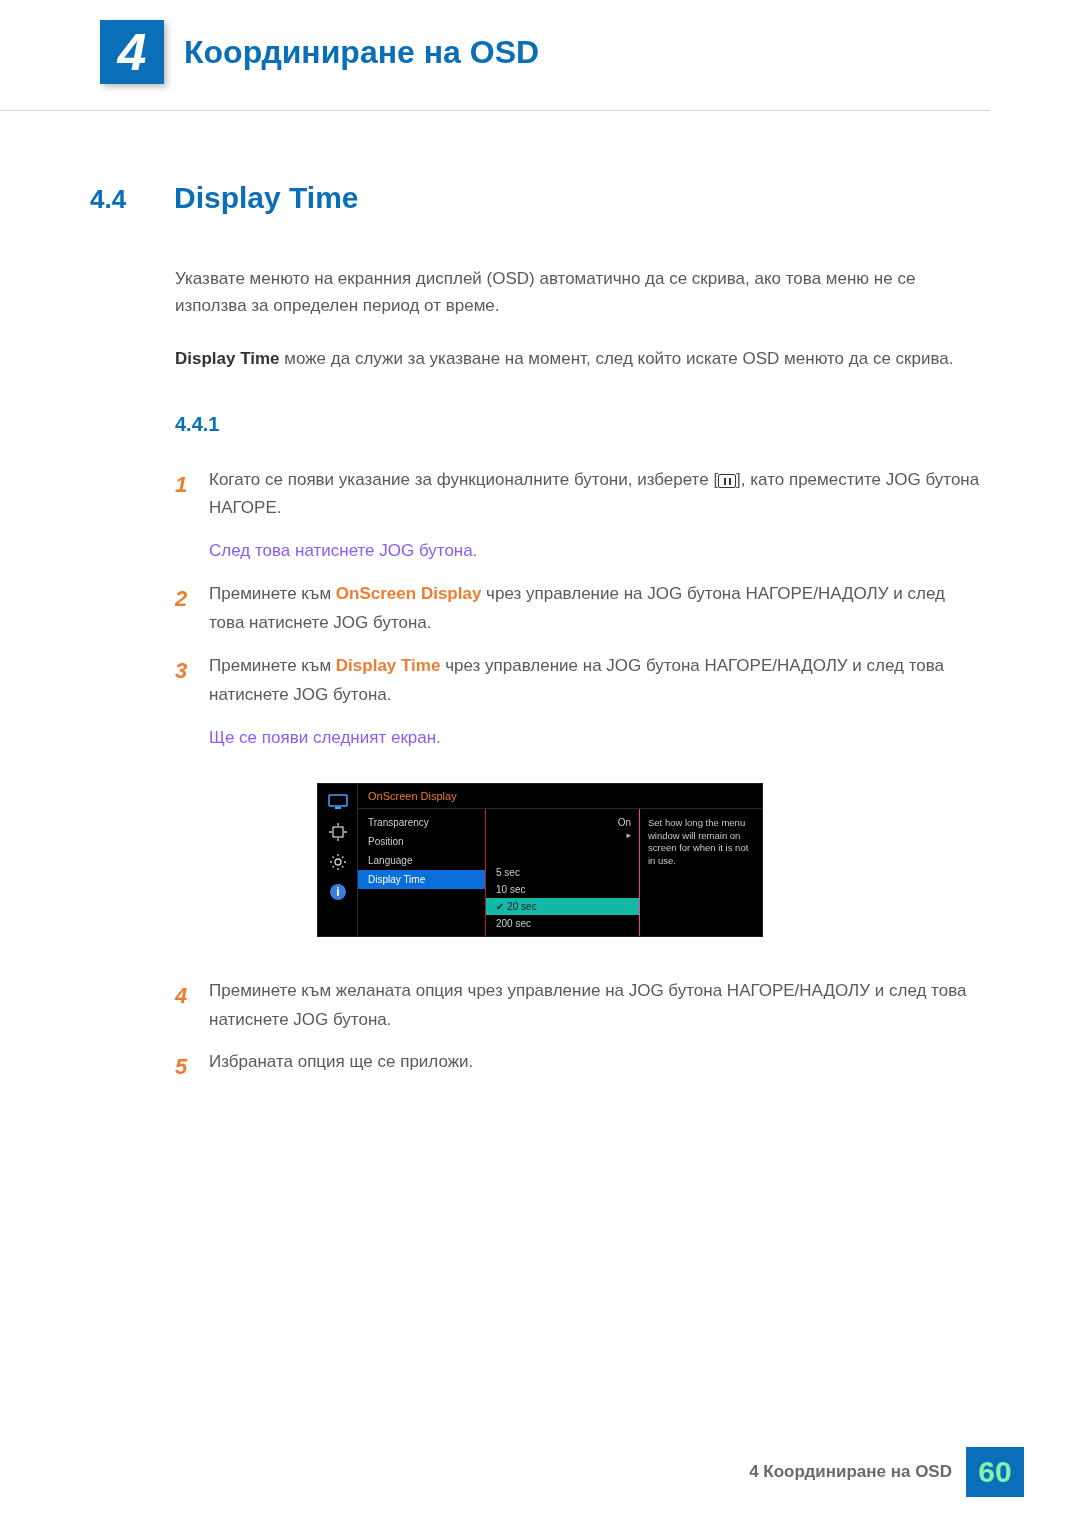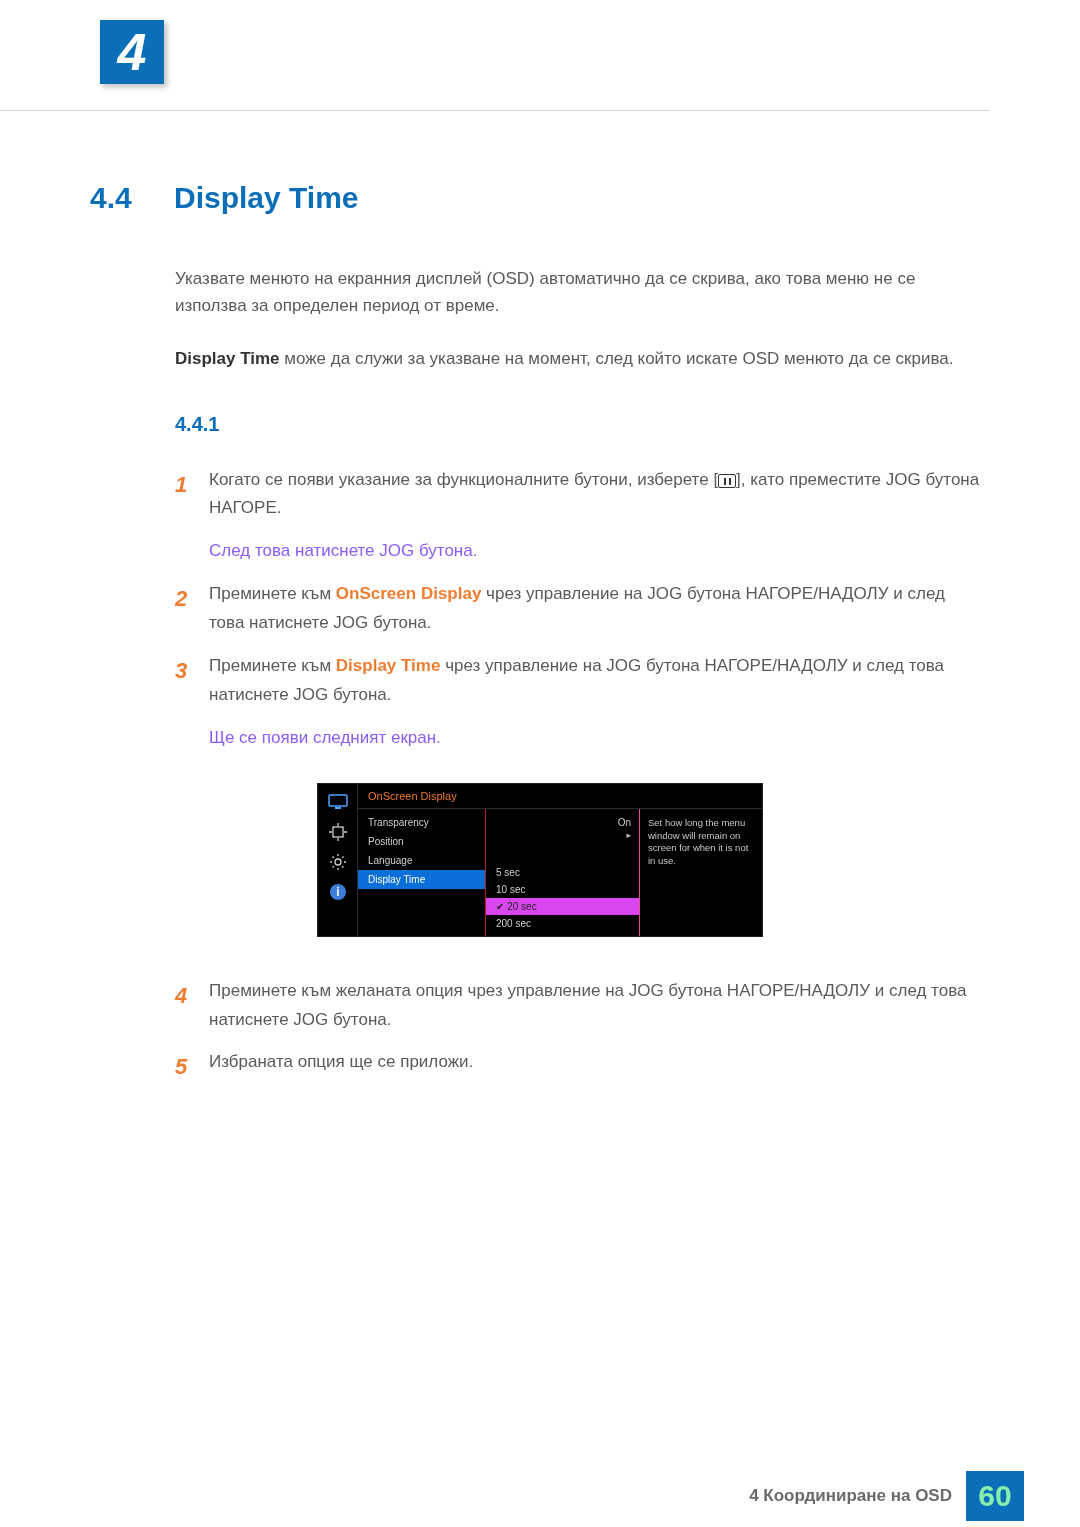--- a/index.html
+++ b/index.html
@@ -39,21 +39,21 @@
     font-size: 32px;
     font-weight: bold;
   }
   .section-head {
     display: flex;
     align-items: baseline;
     margin: 0 0 50px 90px;
   }
   .section-num {
     color: #0a6fb8;
-    font-size: 30px;
+    font-size: 26px;
     font-weight: bold;
     width: 84px;
   }
   .section-title {
     color: #0a6fb8;
     font-size: 30px;
     font-weight: bold;
   }
   .body-text {
     margin: 0 100px 26px 175px;
@@ -183,37 +183,37 @@
   }
   .osd-submenu {
     margin-top: 6px;
   }
   .osd-sub {
     padding: 3px 10px;
     font-size: 10px;
     color: #cfcfcf;
   }
   .osd-sub.selected {
-    background: #d946ef;
+    background: #14b8a6;
     color: #222;
   }
   .osd-sub.selected::before {
     content: "✔ ";
     font-size: 10px;
   }
   .osd-col-right {
     width: 122px;
     padding: 8px 8px;
     font-size: 9.5px;
     line-height: 1.35;
     color: #c8c8c8;
   }
   .footer {
     position: absolute;
-    bottom: 6px;
+    bottom: 30px;
     right: 56px;
     display: flex;
     align-items: center;
     gap: 14px;
   }
   .footer-text {
     color: #6a6a6a;
     font-size: 17px;
     font-weight: 600;
   }
@@ -227,20 +227,21 @@
     display:flex; align-items:center; justify-content:center;
   }
 </style>
 </head>
 <body>
 
 <div class="chapter-header">
   <div class="chapter-badge">
     <span class="chapter-num">4</span>
   </div>
+  <div class="chapter-title">Координиране на OSD</div>
 </div>
 
 <div class="section-head">
   <div class="section-num">4.4</div>
   <div class="section-title">Display Time</div>
 </div>
 
 <p class="body-text">Указвате менюто на екранния дисплей (OSD) автоматично да се скрива, ако това меню не се използва за определен период от време.</p>
 <p class="body-text">
   <span class="bold">Display Time</span><span> може да служи за указване на момент, след който искате OSD менюто да се скрива.</span>

